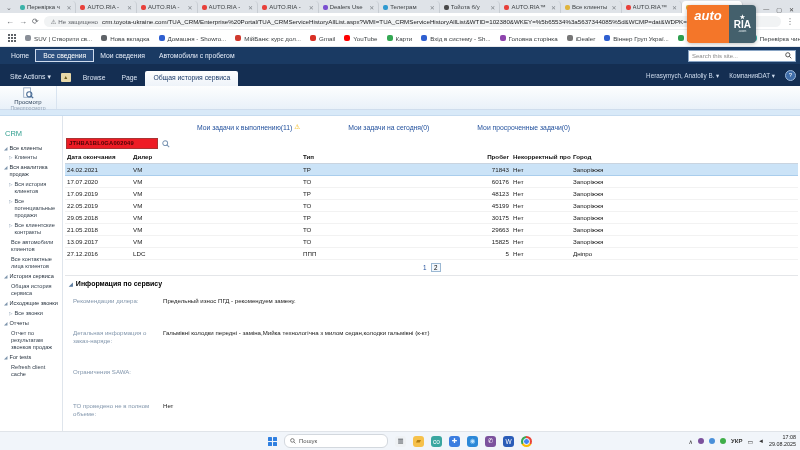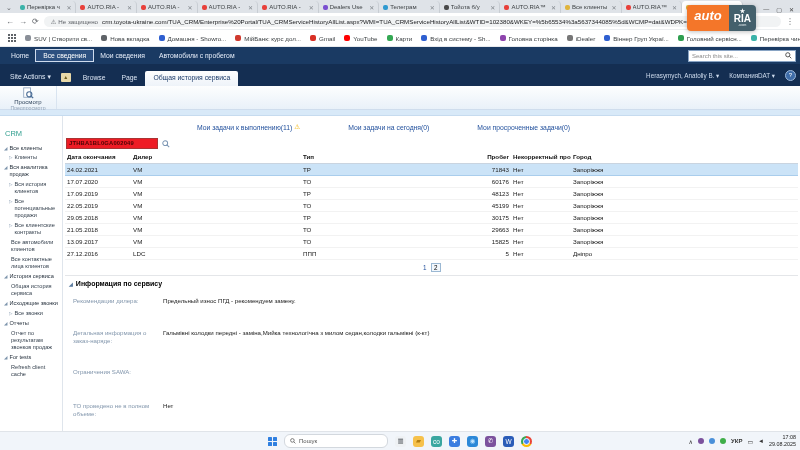--- a/index.html
+++ b/index.html
@@ -78,21 +78,21 @@
   .start i{width:4px;height:4px;background:#2f7fe0;border-radius:.5px;}
   .tb-search{width:92px;height:12px;background:#fff;border:1px solid #d3d8de;border-radius:6px;display:flex;align-items:center;gap:3px;padding:0 5px;font-size:6px;color:#555;}
   .tb-ic{width:11px;height:11px;border-radius:3px;display:flex;align-items:center;justify-content:center;font-size:6.5px;color:#fff;position:relative;}
   .tb-ic[data-name="chrome-icon"]{background:conic-gradient(#ea4335 0 120deg,#fbbc05 120deg 240deg,#34a853 240deg 360deg);border-radius:50%;}
   .tb-ic[data-name="chrome-icon"]::after{content:"";position:absolute;width:5px;height:5px;border-radius:50%;background:#4285f4;border:1px solid #fff;}
   .tray{position:absolute;right:4px;top:0;height:18px;display:flex;align-items:center;gap:5px;font-size:6px;color:#333;}
   .tray .dot{width:6px;height:6px;border-radius:50%;}
   .clock{text-align:right;font-size:5.4px;line-height:1.25;color:#222;}
   
   .brand{position:absolute;top:5px;right:44px;display:flex;z-index:50;filter:drop-shadow(0 1px 2px rgba(0,0,0,.25));}
-  .brand .bl{background:#f47629;color:#fff;font-weight:bold;font-size:13px;padding:3px 7px 8px;border-radius:4px 0 0 4px;font-style:italic;}
+  .brand .bl{background:#f47629;color:#fff;font-weight:bold;font-size:13px;padding:3px 7px 20px;border-radius:4px 0 0 4px;font-style:italic;}
   .brand .br{background:#44606c;color:#fff;font-weight:bold;font-size:10px;padding:1px 5px;border-radius:0 4px 4px 0;display:flex;flex-direction:column;align-items:center;justify-content:center;line-height:1;}
   .brand .br .star{font-size:6px;}
   .brand .br .dom{font-size:3.5px;color:#cfd9dd;}
 </style>
 </head>
 <body>
 
 <div class="col" data-name="screen">
 
   <div class="tabstrip" data-name="browser-tab-strip">

